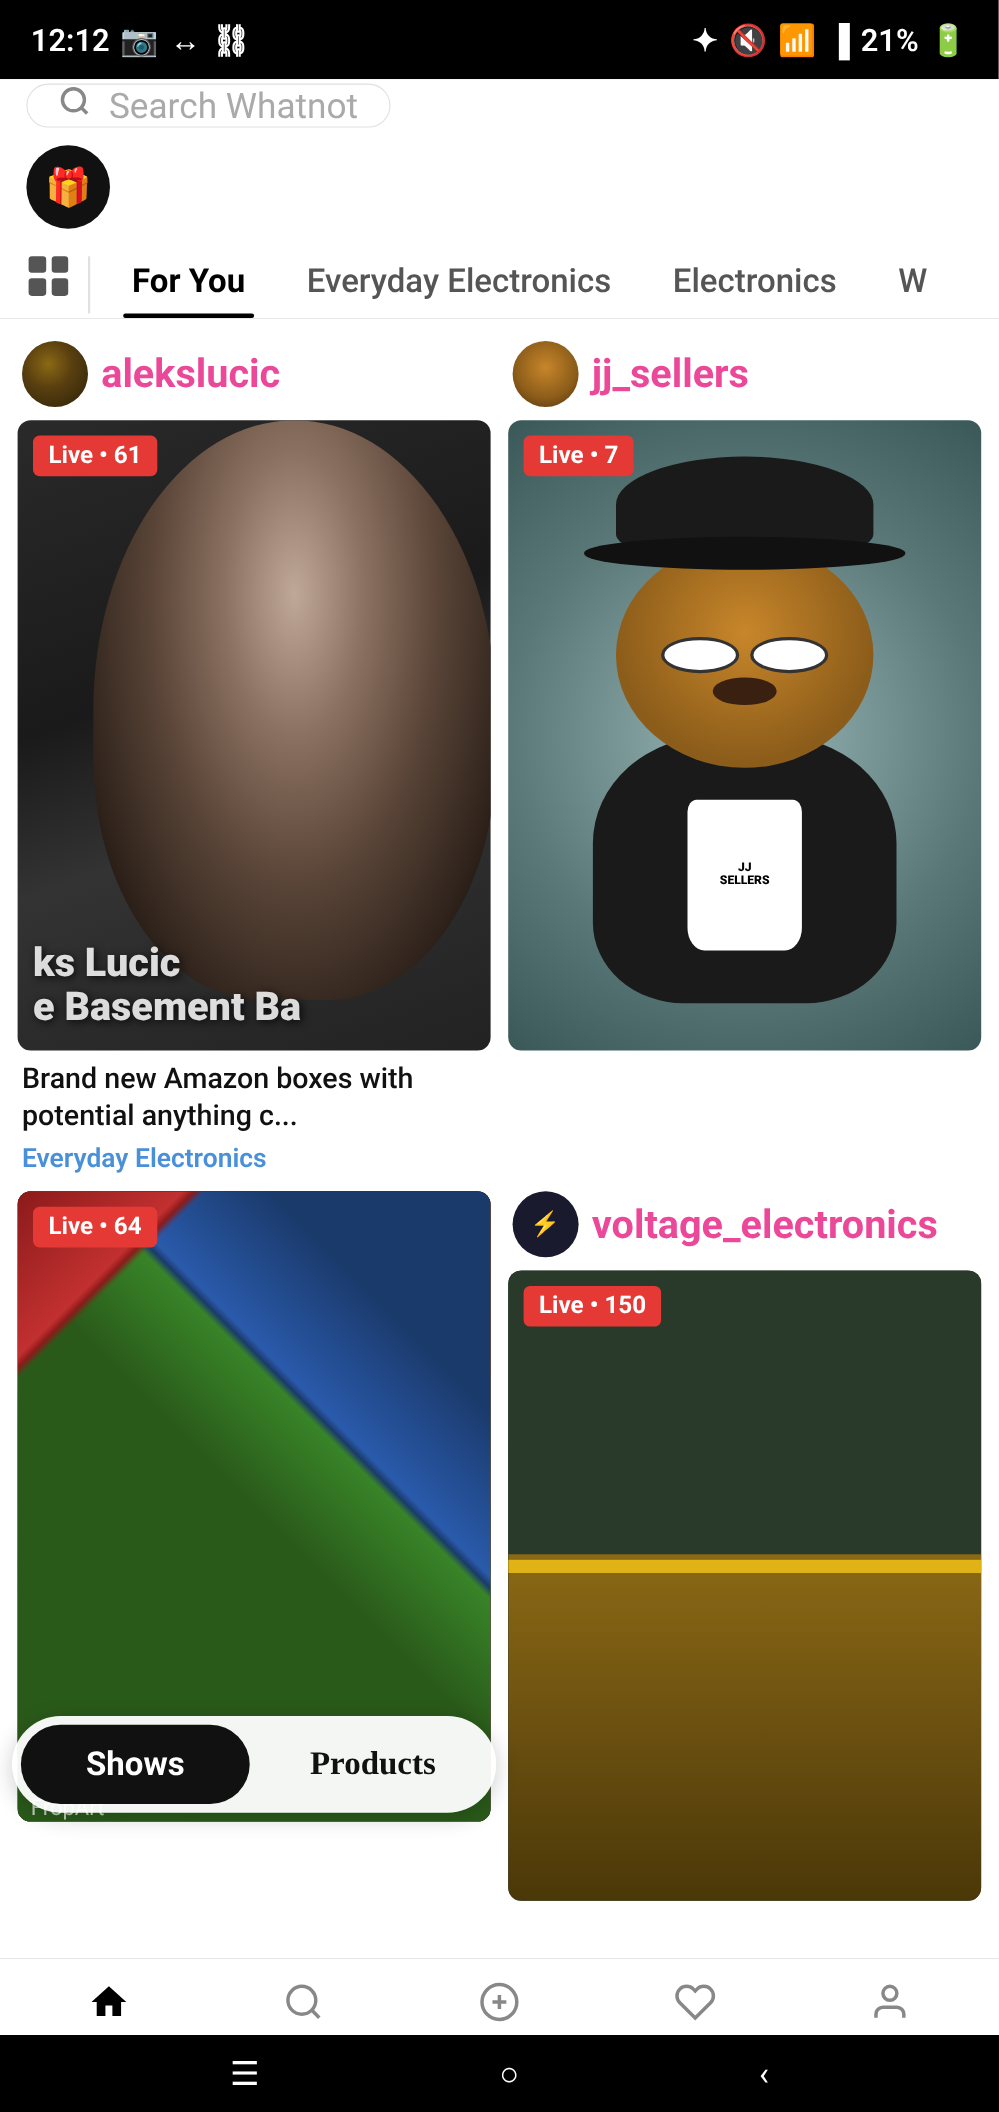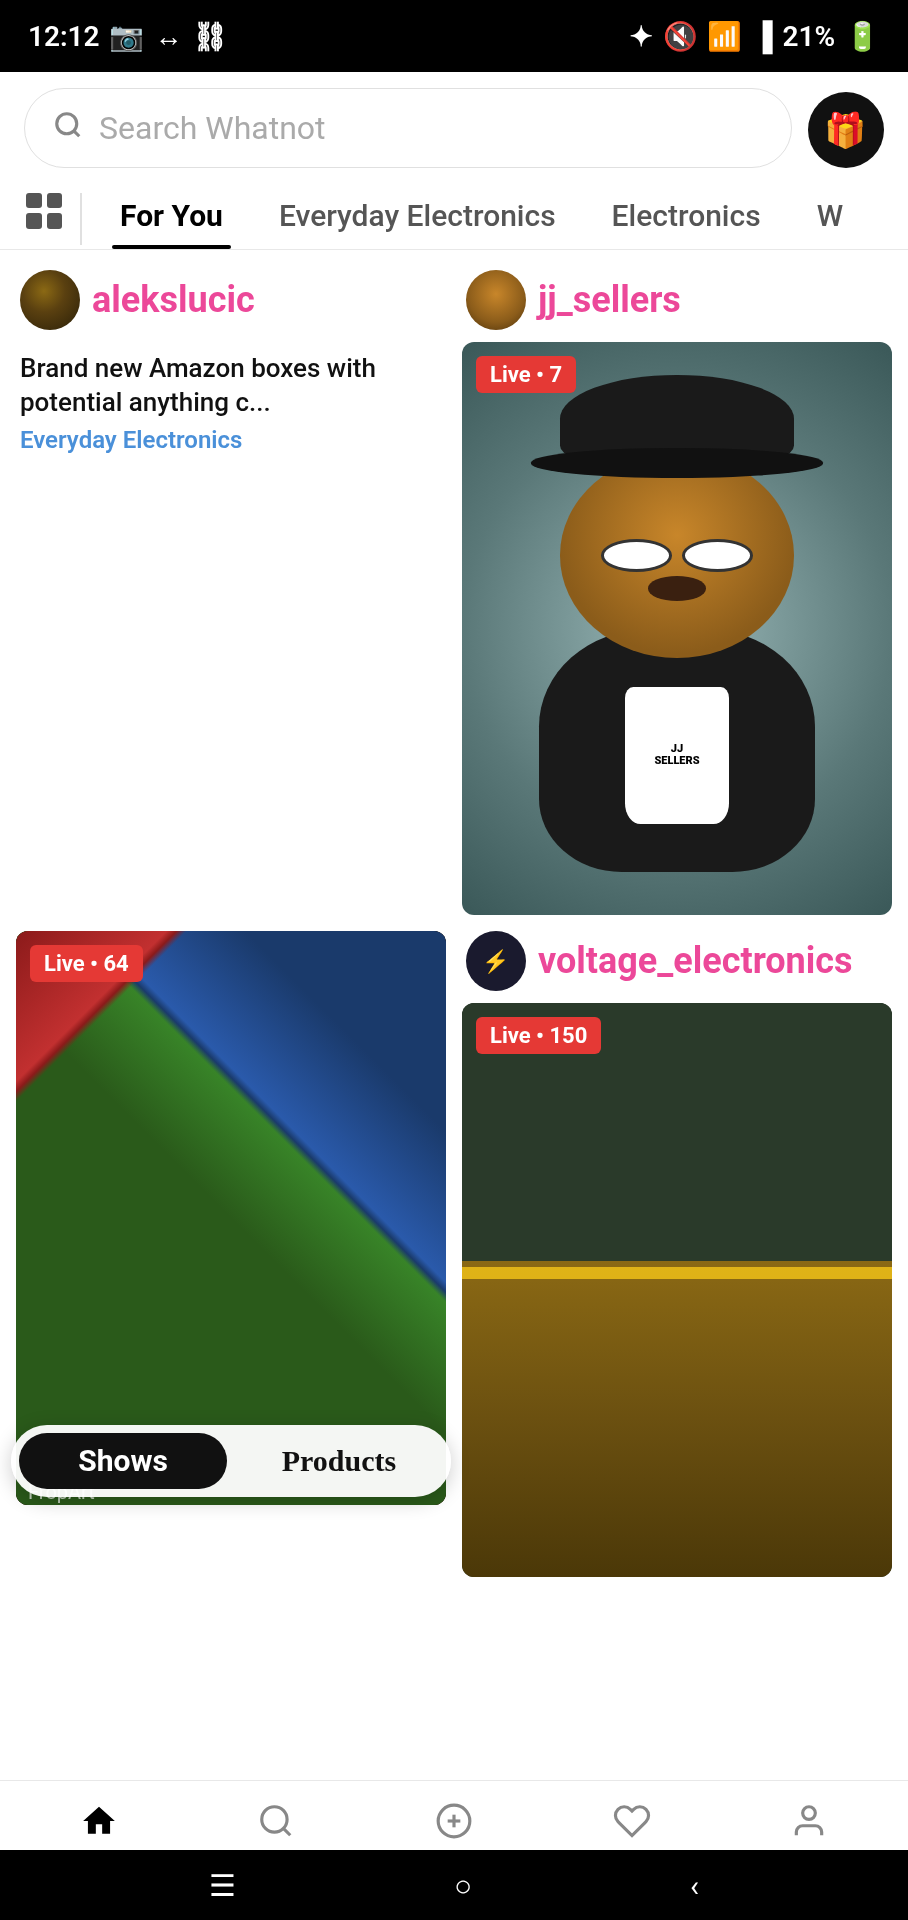--- a/index.html
+++ b/index.html
@@ -24,24 +24,25 @@
       padding: 0 28px;
       font-size: 28px;
       font-weight: 600;
     }
     .status-bar-left { display: flex; align-items: center; gap: 10px; }
     .status-bar-right { display: flex; align-items: center; gap: 10px; }
 
     
     .search-container {
       background: #fff;
-      padding: 16px 24px 10px;
-      display: flex;
-      align-items: flex-end;
+      padding: 4px 24px 10px;
+      display: flex;
+      align-items: flex-start;
       gap: 16px;
+      flex-direction: column;
     }
     .search-bar {
       flex: 1;
       height: 80px;
       border-radius: 50px;
       border: 1.5px solid #e0e0e0;
       display: flex;
       align-items: center;
       padding: 0 28px;
       gap: 16px;
@@ -413,21 +414,21 @@
       background: rgba(255,255,255,0.95);
       border-radius: 50px;
       padding: 8px;
       gap: 8px;
       pointer-events: all;
       box-shadow: 0 4px 20px rgba(0,0,0,0.2);
       width: 440px;
     }
     .toggle-btn {
       flex: 1;
-      height: 56px;
+      height: 72px;
       border-radius: 40px;
       display: flex;
       align-items: center;
       justify-content: center;
       font-size: 30px;
       font-weight: 700;
       cursor: pointer;
     }
     .toggle-btn.active {
       background: #111;
@@ -566,20 +567,27 @@
   </div>
   <div class="cat-item">W</div>
 </div>
 
 <div class="content-grid">
 
   <div class="stream-card">
     <div class="stream-card-header">
       <div class="avatar avatar-alekslucic"></div>
       <span class="seller-name">alekslucic</span>
+    </div>
+    <div class="stream-thumb thumb-alekslucic">
+      <div class="live-badge">Live • 61</div>
+      <div class="thumb-text-overlay">
+        <div class="thumb-text-line">ks Lucic</div>
+        <div class="thumb-text-line">e Basement Ba</div>
+      </div>
     </div>
     <div class="stream-info">
       <div class="stream-title">Brand new Amazon boxes with potential anything c...</div>
       <div class="stream-category">Everyday Electronics</div>
     </div>
   </div>
 
   <div class="stream-card">
     <div class="stream-card-header">
       <div class="avatar avatar-jj"></div>

